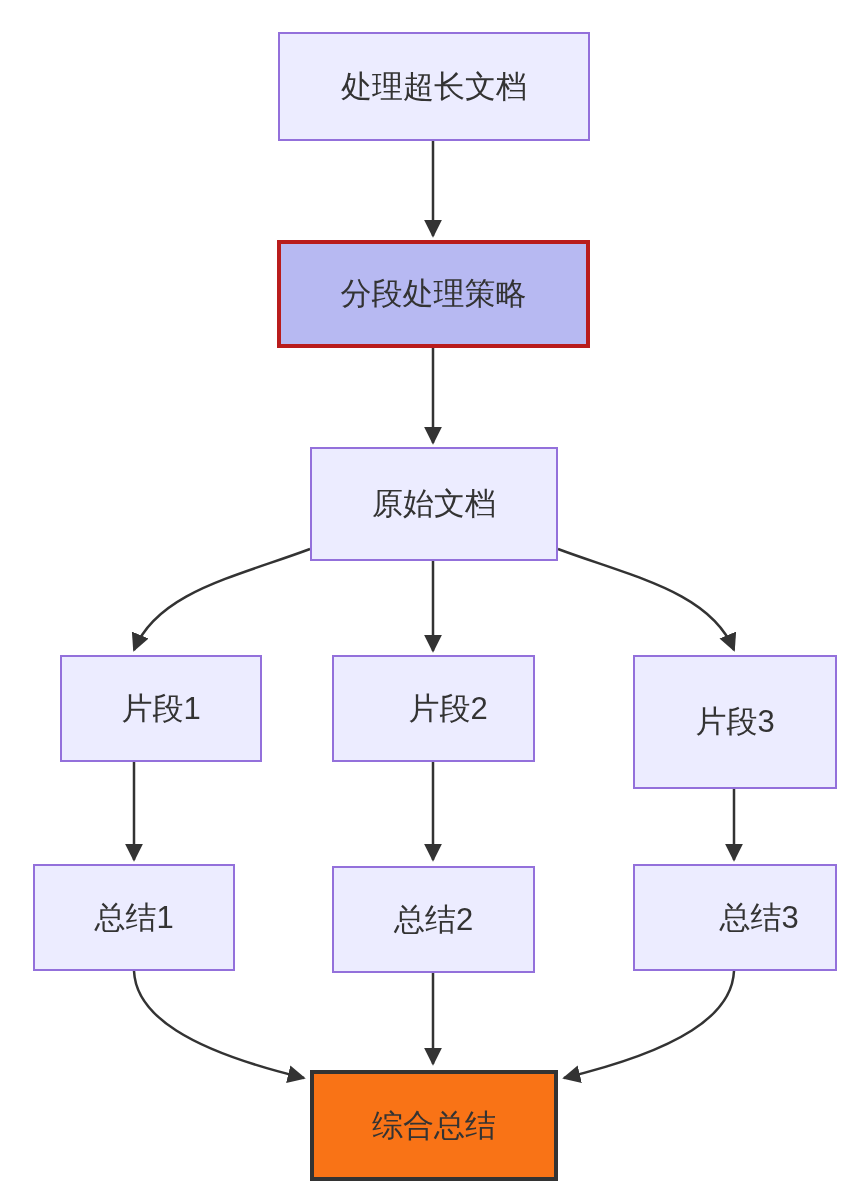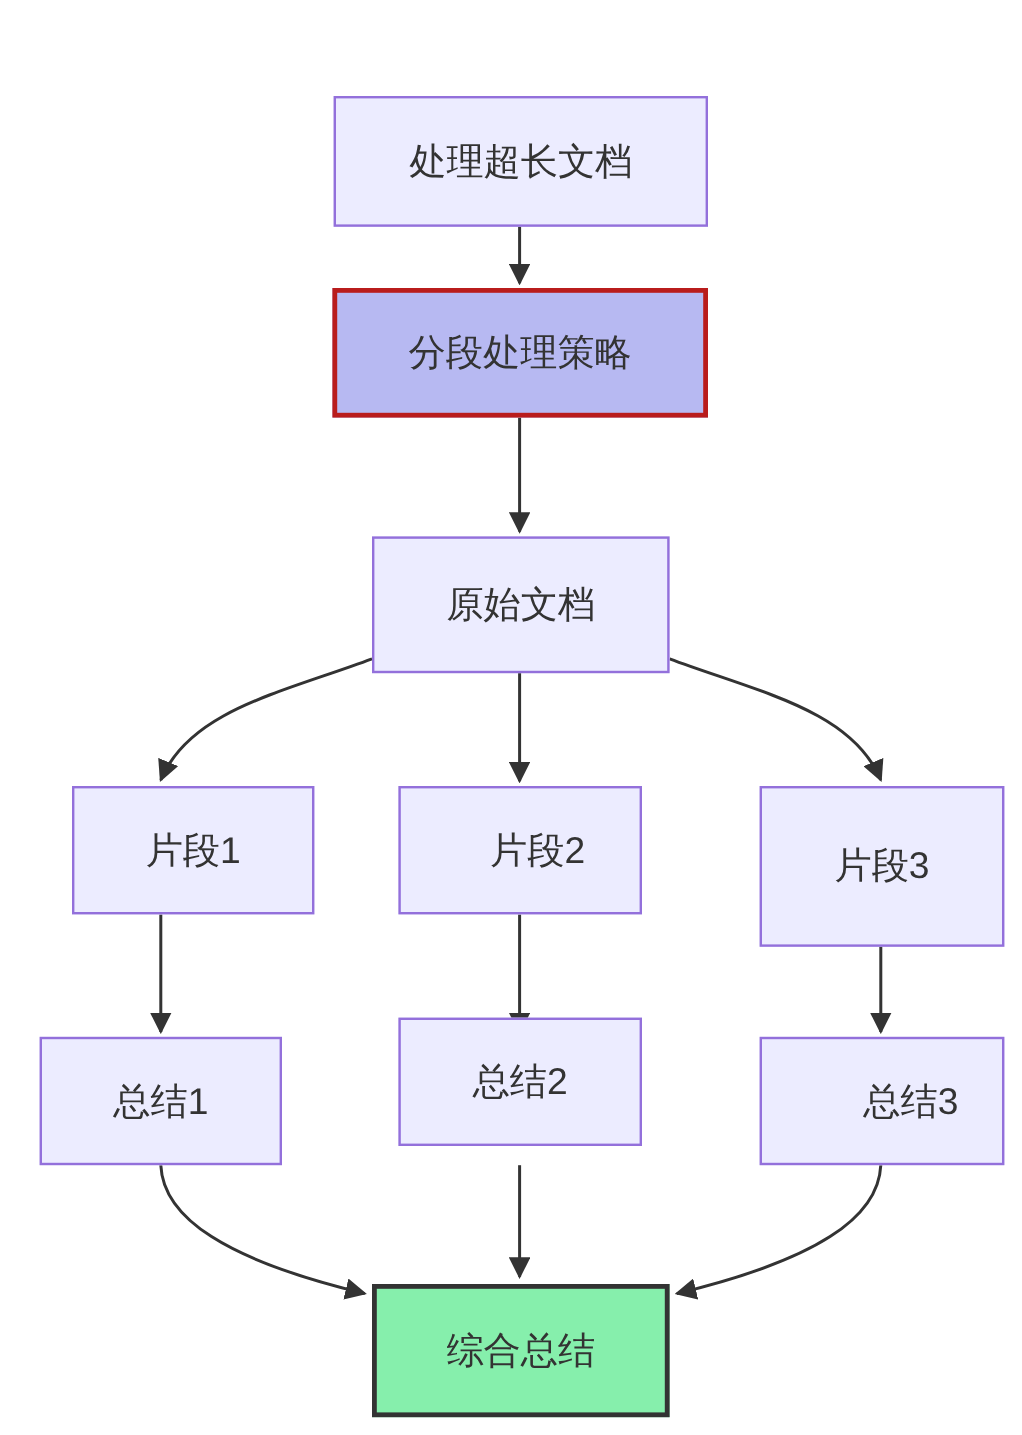--- a/index.html
+++ b/index.html
@@ -41,32 +41,32 @@
   }
   .node-default {
     background: #ECECFF;
     border: 2px solid #9370DB;
   }
   .node-highlight {
     background: #B7B9F2;
     border: 4px solid #b91c1c;
   }
   .node-success {
-    background: #86efac;
+    background: #f97316;
     border: 4px solid #333333;
   }
   
-  .n-process-long-doc { left: 278px; top: 32px;  width: 312px; height: 109px; margin-top: 48px; }
+  .n-process-long-doc { left: 278px; top: 32px;  width: 312px; height: 109px; }
   .n-segment-strategy { left: 277px; top: 240px; width: 313px; height: 108px; }
   .n-original-doc     { left: 310px; top: 447px; width: 248px; height: 114px; }
   .n-fragment-1       { left: 33px;  top: 655px; width: 202px; height: 107px; margin-left: 27px; }
   .n-fragment-2       { left: 332px; top: 655px; width: 203px; height: 107px; padding-left: 29px; }
   .n-fragment-3       { left: 633px; top: 655px; width: 204px; height: 134px; }
   .n-summary-1        { left: 33px;  top: 864px; width: 202px; height: 107px; }
-  .n-summary-2        { left: 332px; top: 848px; width: 203px; height: 107px; }
+  .n-summary-2        { left: 332px; top: 866px; width: 203px; height: 107px; }
   .n-summary-3        { left: 633px; top: 864px; width: 204px; height: 107px; padding-left: 48px; }
   .n-final-summary    { left: 310px; top: 1070px; width: 248px; height: 111px; }
 </style>
 </head>
 <body>
 
 <div class="canvas">
 
   <svg class="edges-layer" viewBox="0 0 852 1196" xmlns="http://www.w3.org/2000/svg">
     <defs>

